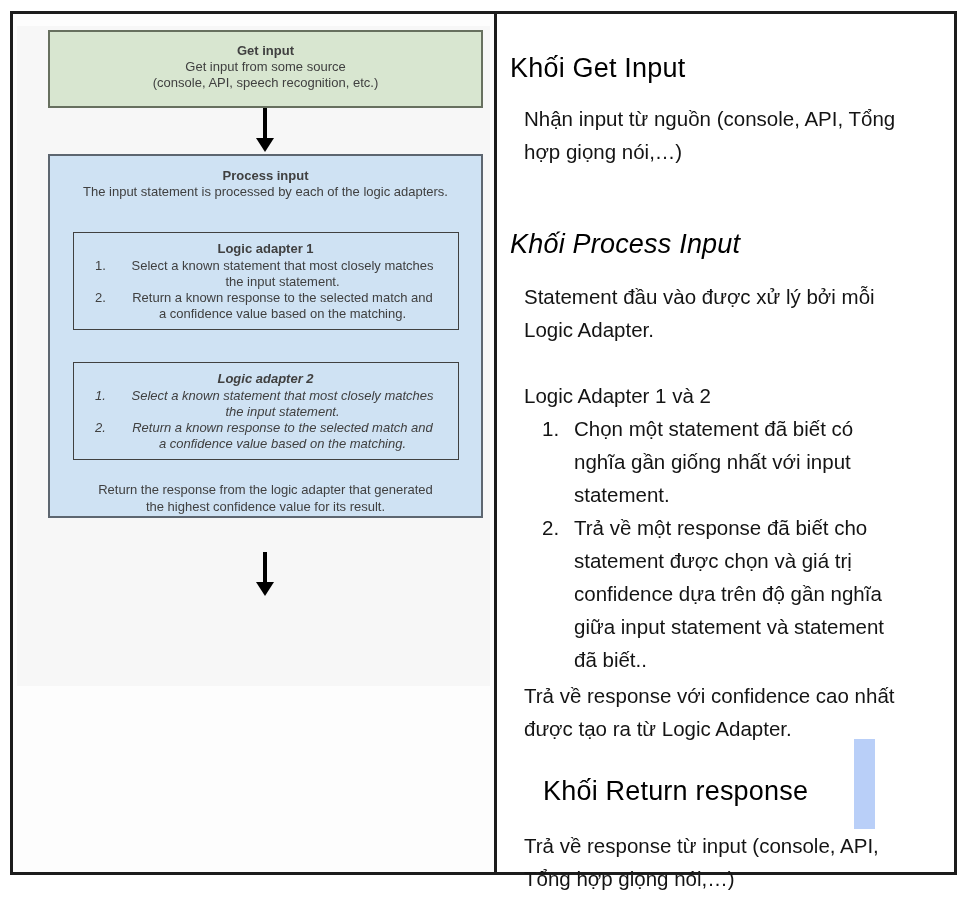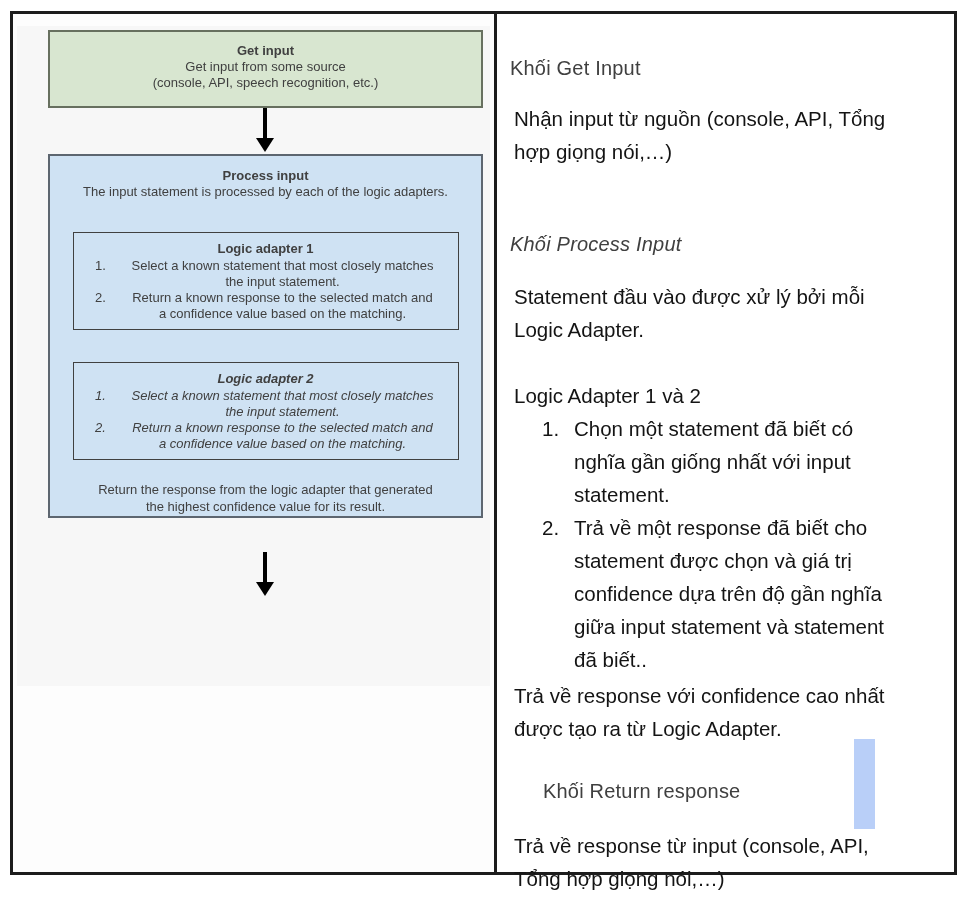--- a/index.html
+++ b/index.html
@@ -41,24 +41,24 @@
   .da-num{flex:0 0 34px;text-align:center;}
   .da-lines{flex:1 1 auto;}
   .da-lines .dline{display:block;}
   .dfooter{margin-top:22px;line-height:16.5px;}
   .arrow{position:absolute;left:243px;width:18px;}
   .arrow-1{top:94px;}
   .arrow-2{top:538px;}
   .arrow .shaft{width:4px;height:30px;background:#000;margin:0 auto;}
   .arrow .head{width:0;height:0;border-left:9px solid transparent;border-right:9px solid transparent;border-top:14px solid #000;margin:0 auto;}
   
-  .note-h{font-size:20px;font-weight:400;line-height:40px;margin:0;color:#404040;letter-spacing:0.2px;}
+  .note-h{font-size:27px;font-weight:400;line-height:40px;margin:0;color:#000000;letter-spacing:0.2px;}
   .note-h.h-process{margin-top:56px;font-style:italic;}
   .note-h.h-return{margin-top:26px;position:relative;margin-left:33px;}
-  .note-p{font-size:20.5px;line-height:33px;margin:14px 4px 0;color:#141414;}
+  .note-p{font-size:20.5px;line-height:33px;margin:14px 14px 0;color:#141414;}
   .note-p .nline{display:block;}
   .p-process{margin-top:16px;}
   .p-adapters{margin-top:33px;}
   .p-summary{margin-top:3px;}
   .p-return{margin-top:18px;}
   .vlist{margin:0;}
   .vlist-item{display:flex;font-size:20.5px;line-height:33px;color:#141414;}
   .vnum{flex:0 0 32px;margin-left:32px;text-align:left;}
   .vlines{flex:1 1 auto;}
   .vlines .nline{display:block;}

